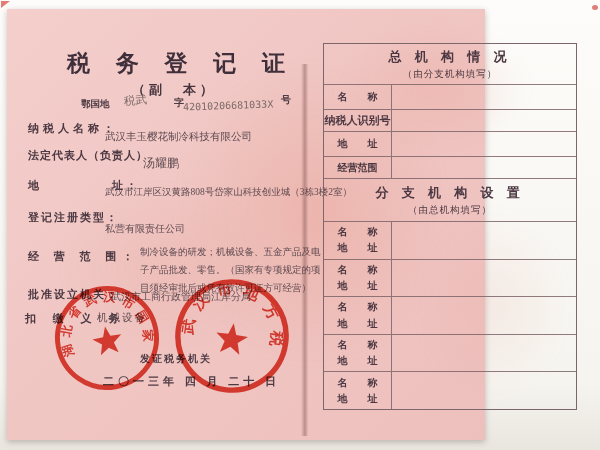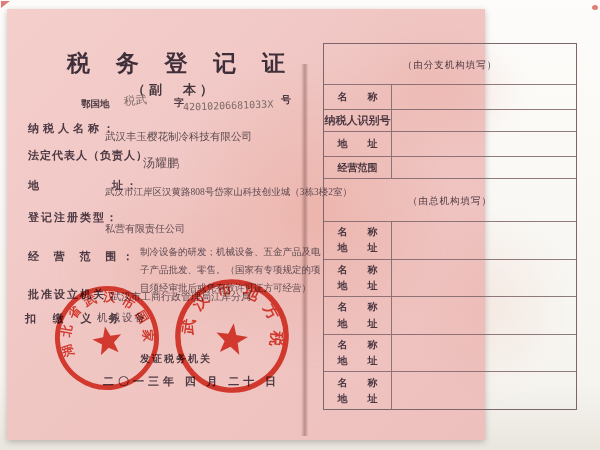--- a/index.html
+++ b/index.html
@@ -81,39 +81,41 @@
     <div class="t val" style="left:104px;top:281px;font-size:10px;">武汉市工商行政管理局江岸分局</div>
 
     <div class="t lbl" style="left:18px;top:302px;letter-spacing:7px;">扣 缴 义 务</div>
     <div class="t val" style="left:90px;top:302px;font-size:10.5px;letter-spacing:2px;">机械设备</div>
 
     <div class="t" style="left:133px;top:343px;font-size:10px;letter-spacing:2px;font-weight:600;">发证税务机关</div>
     <div class="t" style="left:96px;top:365px;font-size:11px;letter-spacing:4px;font-weight:600;">二〇一三年 四 月 二十 日</div>
 
     <div class="rtable">
       <div class="trow thead first h40">
+        <div class="th-title">总 机 构 情 况</div>
         <div class="th-sub">（由分支机构填写）</div>
       </div>
       <div class="trow h24">
         <div class="lcell single">名　　称</div>
         <div class="vcell"></div>
       </div>
       <div class="trow h21">
         <div class="lcell single" style="font-size:11px;">纳税人识别号</div>
         <div class="vcell"></div>
       </div>
       <div class="trow h24">
         <div class="lcell single">地　　址</div>
         <div class="vcell"></div>
       </div>
       <div class="trow h21">
         <div class="lcell single">经营范围</div>
         <div class="vcell"></div>
       </div>
       <div class="trow thead h42">
+        <div class="th-title">分 支 机 构 设 置</div>
         <div class="th-sub">（由总机构填写）</div>
       </div>
       <div class="trow blk">
         <div class="lcell">
           <span>名　　称</span>
           <span>地　　址</span>
         </div>
         <div class="vcell"></div>
       </div>
       <div class="trow blk">

